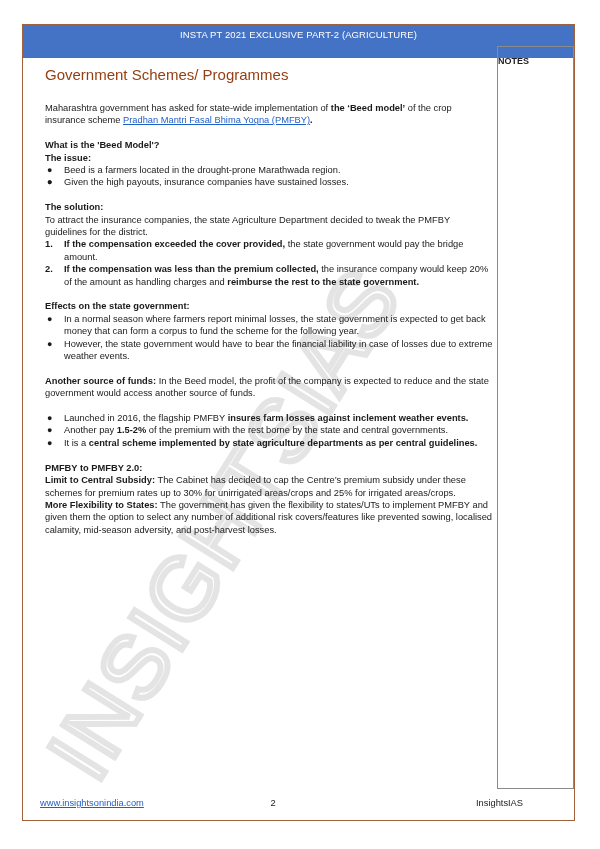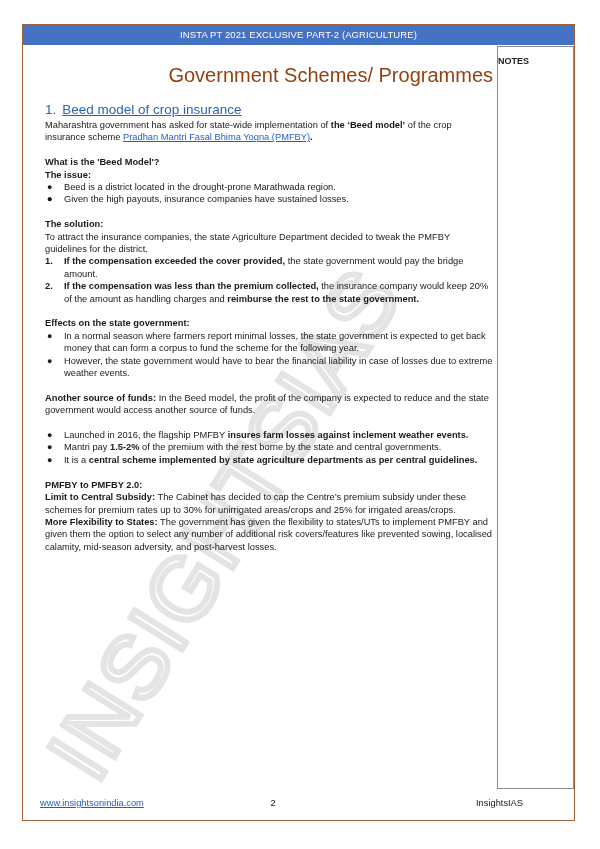--- a/index.html
+++ b/index.html
@@ -1,26 +1,26 @@
 <!DOCTYPE html>
 <html><head>
   <meta charset="utf-8">
   <style>
     html, body { margin: 0; padding: 0; background: #ffffff; }
     body { width: 600px; height: 849px; position: relative; overflow: hidden;
       font-family: "Liberation Sans", sans-serif; color: #1a1a1a; }
     .frame { position: absolute; left: 22px; top: 24px; width: 553px; height: 797px;
       border: 1.5px solid #a0623a; box-sizing: border-box; }
-    .banner { position: absolute; left: 23px; top: 25px; width: 551px; height: 20px;
+    .banner { position: absolute; left: 23px; top: 25px; width: 551px; height: 33px;
       background: #4472c4; color: #ffffff; font-size: 9.5px; text-align: center; line-height: 20px; letter-spacing: 0.1px; }
     .notes { position: absolute; left: 497px; top: 46px; width: 77px; height: 743px;
       border: 1px solid #8a8a8a; box-sizing: border-box; }
     .notes-label { display:block; font-weight: bold; font-size: 9px; margin-top: 9px; color:#222; }
     .main { position: absolute; left: 45px; top: 60px; width: 448px; font-size: 9.3px; line-height: 12.4px; }
-    .title { text-align: right; color: #943f10; font-size: 20px; margin: 6px 0 18px 0; line-height: 18px; }
+    .title { text-align: left; color: #943f10; font-size: 15px; margin: 6px 0 18px 0; line-height: 18px; }
     .h1 { color: #2e62b8; font-size: 13.5px; line-height: 15px; margin: 0 0 2px 0; }
     .h1 .num { margin-right: 6px; }
     .h1 .txt { text-decoration: underline; }
     p { margin: 0; }
     .gap { height: 12.4px; }
     b, .b { font-weight: bold; }
     a.link { color: #1f5fc8; text-decoration: underline; font-weight: normal; }
     ul.bul { list-style: none; margin: 0; padding: 0; }
     ul.bul li { position: relative; padding-left: 19px; }
     ul.bul li .dot { position: absolute; left: 2px; top: 0; font-size: 9px; }
@@ -42,32 +42,29 @@
   <span class="notes-label">NOTES</span>
 </div>
 
 <svg class="watermark" viewBox="0 0 600 849">
   <text x="0" y="0" transform="translate(250,540) rotate(-58)" font-family="Liberation Sans, sans-serif" font-size="88" fill="none" stroke="#d9d9d9" stroke-width="6" letter-spacing="2" text-anchor="middle" opacity="0.7">INSIGHTSIAS</text>
 </svg>
 
 <div class="main">
   <div class="title">Government Schemes/ Programmes</div>
 
-  <div class="h1">
-    <span class="num">1.</span><span class="txt">Beed model of crop insurance</span>
-  </div>
   <p>
     <span>Maharashtra government has asked for state-wide implementation of </span><b>the ‘Beed model’</b><span> of the crop insurance scheme </span><a class="link">Pradhan Mantri Fasal Bhima Yogna (PMFBY)</a><b>.</b>
   </p>
   <div class="gap"></div>
 
   <p class="b">What is the 'Beed Model'?</p>
   <p class="b">The issue:</p>
   <ul class="bul">
-    <li><span class="dot">●</span><span>Beed is a district located in the drought-prone Marathwada region.</span></li>
+    <li><span class="dot">●</span><span>Beed is a farmers located in the drought-prone Marathwada region.</span></li>
     <li><span class="dot">●</span></li>
     <li><span class="dot">●</span><span>Given the high payouts, insurance companies have sustained losses.</span></li>
   </ul>
   <div class="gap"></div>
 
   <p class="b">The solution:</p>
   <p>To attract the insurance companies, the state Agriculture Department decided to tweak the PMFBY guidelines for the district.</p>
   <ol class="num">
     <li><span class="n">1.</span><b>If the compensation exceeded the cover provided,</b><span> the state government would pay the bridge amount.</span></li>
     <li><span class="n">2.</span><b>If the compensation was less than the premium collected,</b><span> the insurance company would keep 20% of the amount as handling charges and </span><b>reimburse the rest to the state government.</b></li>
@@ -79,21 +76,21 @@
     <li><span class="dot">●</span><span>In a normal season where farmers report minimal losses, the state government is expected to get back money that can form a corpus to fund the scheme for the following year.</span></li>
     <li><span class="dot">●</span><span>However, the state government would have to bear the financial liability in case of losses due to extreme weather events.</span></li>
   </ul>
   <div class="gap"></div>
 
   <p><b>Another source of funds:</b><span> In the Beed model, the profit of the company is expected to reduce and the state government would access another source of funds.</span></p>
   <div class="gap"></div>
 
   <ul class="bul">
     <li><span class="dot">●</span><span>Launched in 2016, the flagship PMFBY </span><b>insures farm losses against inclement weather events.</b></li>
-    <li><span class="dot">●</span><span>Mantri pay </span><b>1.5-2%</b><span> of the premium with the rest borne by the state and central governments.</span></li>
+    <li><span class="dot">●</span><span>Another pay </span><b>1.5-2%</b><span> of the premium with the rest borne by the state and central governments.</span></li>
     <li><span class="dot">●</span><span>It is a </span><b>central scheme implemented by state agriculture departments as per central guidelines.</b></li>
   </ul>
   <div class="gap"></div>
 
   <p class="b">PMFBY to PMFBY 2.0:</p>
   <p><b>Limit to Central Subsidy:</b><span> The Cabinet has decided to cap the Centre’s premium subsidy under these schemes for premium rates up to 30% for unirrigated areas/crops and 25% for irrigated areas/crops.</span></p>
   <p><b>More Flexibility to States:</b><span> The government has given the flexibility to states/UTs to implement PMFBY and given them the option to select any number of additional risk covers/features like prevented sowing, localised calamity, mid-season adversity, and post-harvest losses.</span></p>
 </div>
 
 <a class="footer footer-link">www.insightsonindia.com</a>

